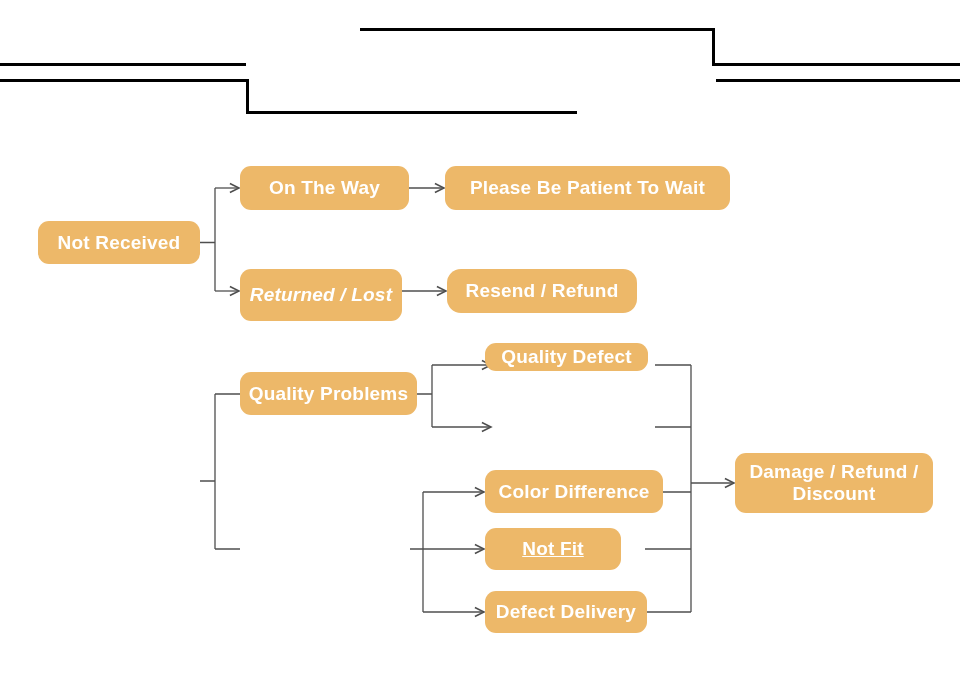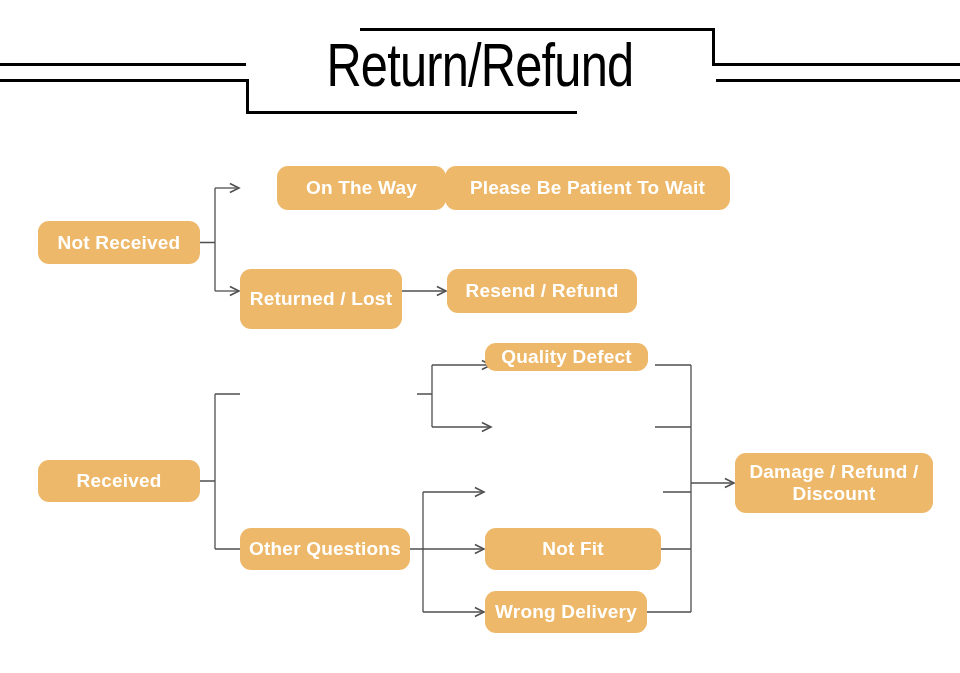--- a/index.html
+++ b/index.html
@@ -36,21 +36,20 @@
 
   <div class="decor" style="left:0;top:63px;width:246px;height:3px;"></div>
   <div class="decor" style="left:0;top:79px;width:249px;height:3px;"></div>
   <div class="decor" style="left:246px;top:79px;width:3px;height:35px;"></div>
   <div class="decor" style="left:246px;top:111px;width:331px;height:3px;"></div>
   <div class="decor" style="left:360px;top:28px;width:355px;height:3px;"></div>
   <div class="decor" style="left:712px;top:28px;width:3px;height:38px;"></div>
   <div class="decor" style="left:712px;top:63px;width:248px;height:3px;"></div>
   <div class="decor" style="left:716px;top:79px;width:244px;height:3px;"></div>
 
-  <h1 class="page-title"><span class="t">Return/Refund</span></h1>
 
   <svg class="wires" width="960" height="673" viewBox="0 0 960 673">
     <defs>
       <marker id="ah" viewBox="0 0 10 10" refX="8.5" refY="5" markerWidth="10" markerHeight="10" orient="auto">
         <path d="M1.5,1.5 L8.5,5 L1.5,8.5" fill="none" stroke="#4F4F4F" stroke-width="1.2"></path>
       </marker>
     </defs>
     <g stroke="#4F4F4F" stroke-width="1.3" fill="none">
       <path d="M200,242.5 H215 M215,188 V291"></path>
       <path d="M215,188 H239" marker-end="url(#ah)"></path>
@@ -67,36 +66,36 @@
       <path d="M423,492 H484" marker-end="url(#ah)"></path>
       <path d="M423,549 H484" marker-end="url(#ah)"></path>
       <path d="M423,612 H484" marker-end="url(#ah)"></path>
       <path d="M655,365 H691 M655,427 H691 M663,492 H691 M645,549 H691 M647,612 H691 M691,365 V612"></path>
       <path d="M691,483 H734" marker-end="url(#ah)"></path>
     </g>
   </svg>
 
   <div class="node" style="left:38px;top:221px;width:162px;height:43px;text-align:center;">Not Received</div>
 
-  <div class="node" style="left:240px;top:166px;width:169px;height:44px;margin-left:37px;">On The Way</div>
+  <div class="node" style="left:240px;top:166px;width:169px;height:44px;">On The Way</div>
 
   <div class="node" style="left:445px;top:166px;width:285px;height:44px;">Please Be Patient To Wait</div>
 
-  <div class="node" style="left:240px;top:269px;width:162px;height:60px;">Returned / Lost</div>
+  <div class="node" style="left:240px;top:269px;width:162px;height:52px;font-style:italic;">Returned / Lost</div>
 
-  <div class="node" style="left:447px;top:269px;width:190px;height:44px;">Resend / Refund</div>
+  <div class="node" style="left:447px;top:269px;width:190px;height:44px;border-radius:14px;">Resend / Refund</div>
 
-  <div class="node" style="left:38px;top:460px;width:162px;height:42px;">Received</div>
 
+  <div class="node" style="left:240px;top:372px;width:177px;height:43px;">Quality Problems</div>
 
   <div class="node" style="left:485px;top:343px;width:163px;height:28px;">Quality Defect</div>
 
 
-  <div class="node" style="left:240px;top:528px;width:170px;height:42px;">Other Questions</div>
 
+  <div class="node" style="left:485px;top:470px;width:178px;height:43px;">Color Difference</div>
 
-  <div class="node" style="left:485px;top:528px;width:176px;height:42px;">Not Fit</div>
+  <div class="node" style="left:485px;top:528px;width:136px;height:42px;text-decoration:underline;">Not Fit</div>
 
-  <div class="node" style="left:485px;top:591px;width:162px;height:42px;">Wrong Delivery</div>
+  <div class="node" style="left:485px;top:591px;width:162px;height:42px;">Defect Delivery</div>
 
   <div class="node" style="left:735px;top:453px;width:198px;height:60px;">Damage / Refund / Discount</div>
 
 </div>
 
 </body></html>

